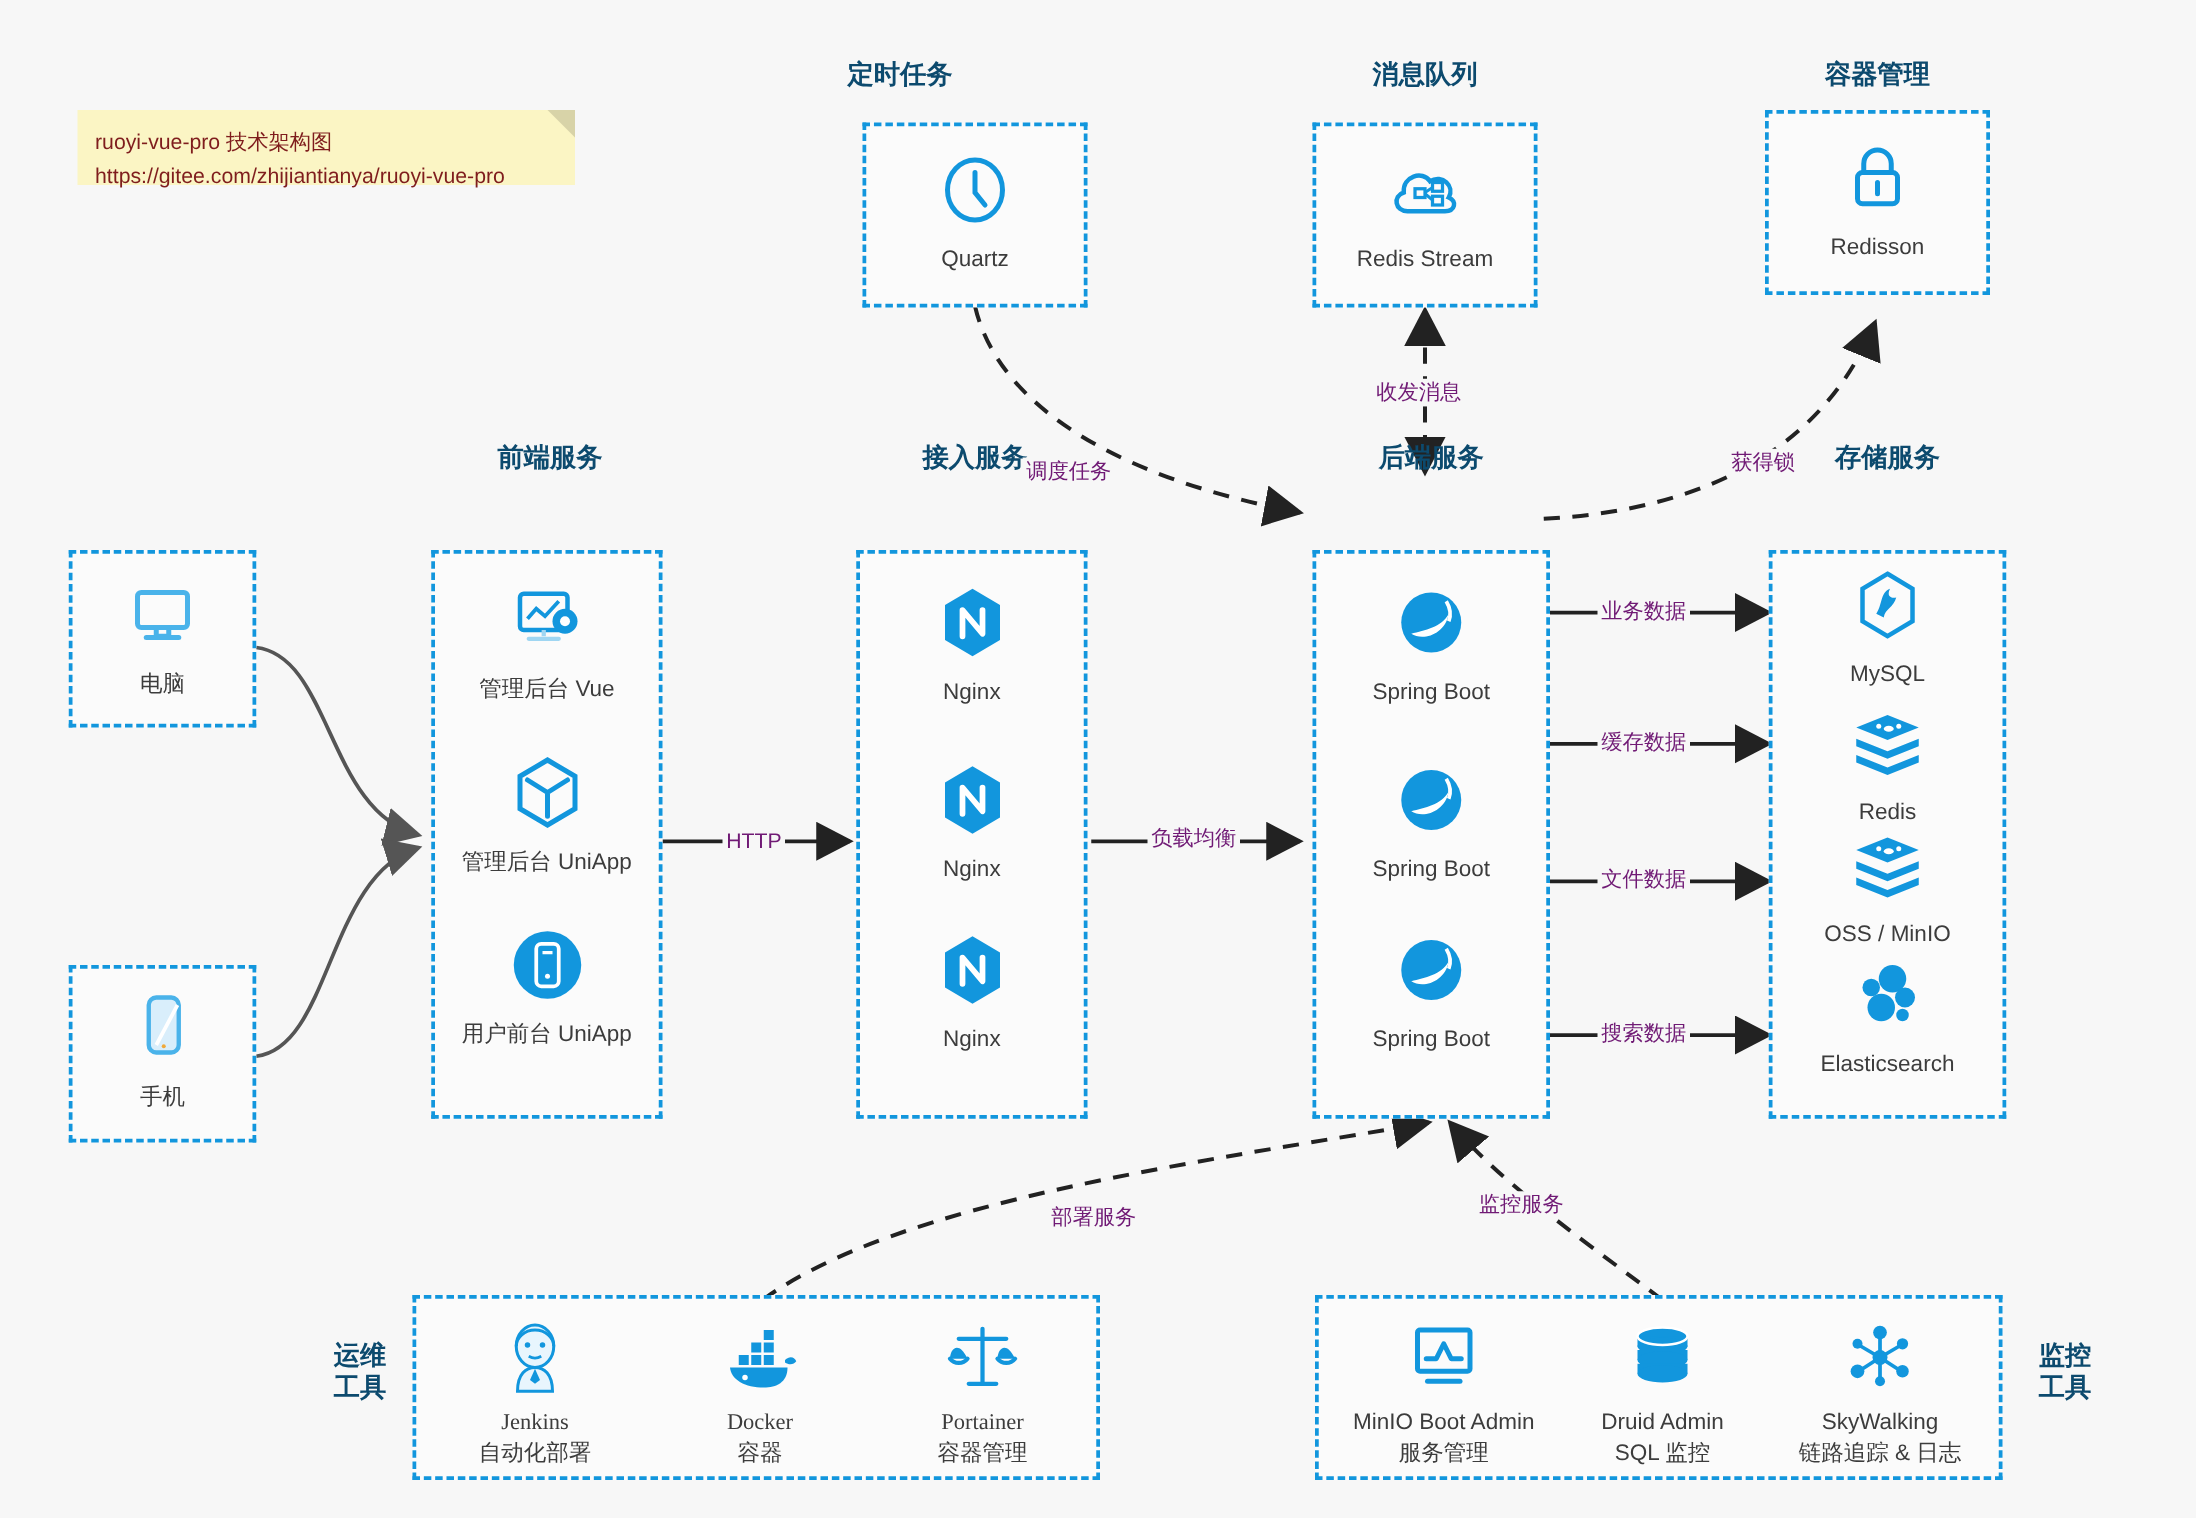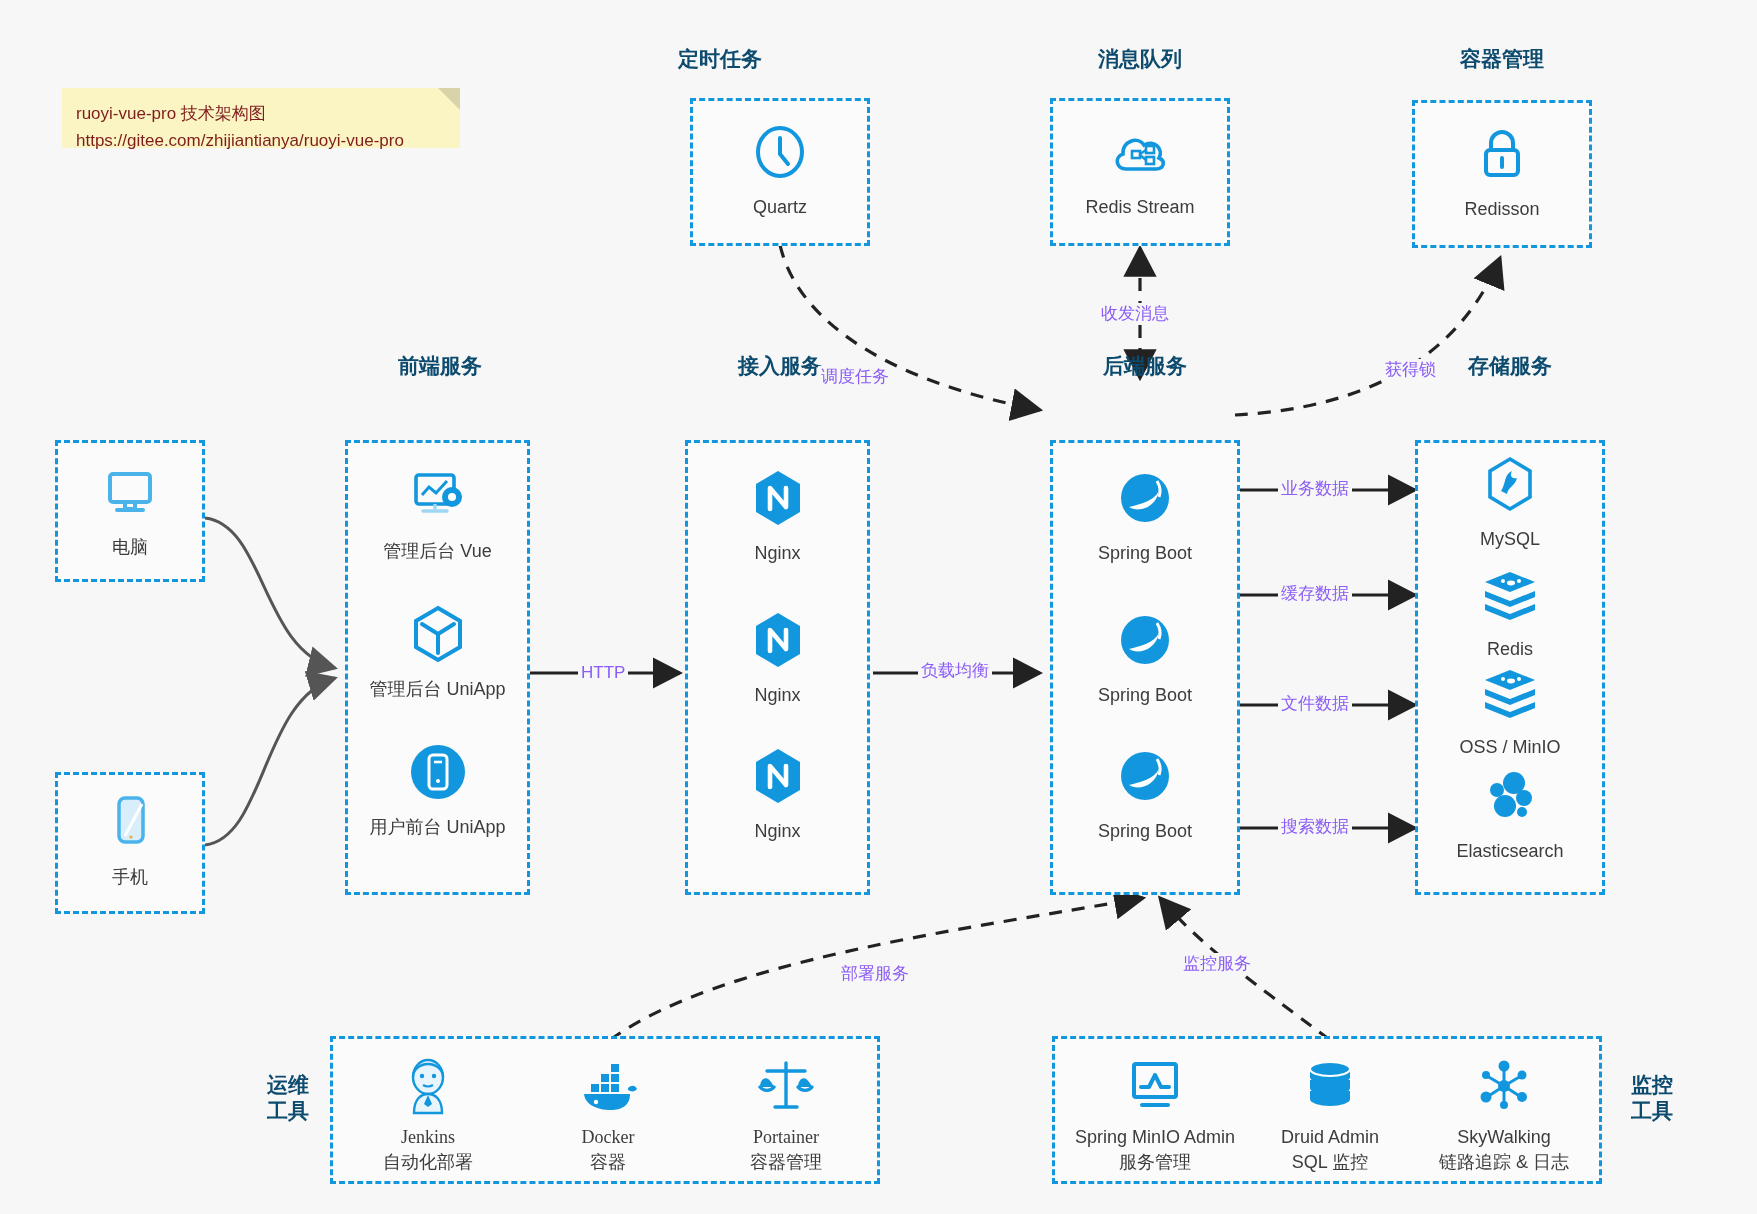--- a/index.html
+++ b/index.html
@@ -55,21 +55,21 @@
 
   .cell{position:absolute;text-align:center;}
   .cell .ico{height:66px;display:flex;align-items:center;justify-content:center;}
   .cell .lbl{margin-top:6px;font-size:18px;color:#3c3c3c;white-space:nowrap;line-height:25px;}
   .cell .lbl2{font-size:18px;color:#3c3c3c;white-space:nowrap;line-height:25px;}
 
   
   .elabel{
     position:absolute;
     background:#f7f7f7;
-    font-size:17px;color:#8b5cf6;
+    font-size:17px;color:#701a75;
     padding:0 3px;white-space:nowrap;line-height:22px;
   }
   .elabel.cn{font-size:17px;}
 </style>
 </head>
 <body>
 
 <div id="canvas">
 
   <div class="note">
@@ -136,21 +136,21 @@
           <rect x="36" y="21" width="8" height="7" fill="none" stroke="#1296dd" stroke-width="2.6"></rect>
           <rect x="36" y="32" width="8" height="7" fill="none" stroke="#1296dd" stroke-width="2.6"></rect>
           <path d="M30 29 L36 25 M30 30 L36 35" stroke="#1296dd" stroke-width="2.4"></path>
         </svg>
       </div>
       <div class="lbl">Redis Stream</div>
     </div>
   </div>
 
   <div class="ghead" style="left:1412px;top:45px;width:180px;">容器管理</div>
-  <div class="gbox" style="left:1412px;top:100px;width:180px;height:148px;">
+  <div class="gbox" style="left:1412px;top:88px;width:180px;height:148px;">
     <div class="node" style="top:20px;">
       <div class="ico">
         <svg width="54" height="56" viewBox="0 0 54 56">
           <path d="M16 24 L16 17 A11 11 0 0 1 38 17 L38 24" fill="none" stroke="#1296dd" stroke-width="4"></path>
           <rect x="11" y="24" width="32" height="25" rx="4" fill="none" stroke="#1296dd" stroke-width="4"></rect>
           <line x1="27" y1="32" x2="27" y2="41" stroke="#1296dd" stroke-width="4" stroke-linecap="round"></line>
         </svg>
       </div>
       <div class="lbl">Redisson</div>
     </div>
@@ -395,21 +395,21 @@
 
   <div class="gbox" style="left:1052px;top:1036px;width:550px;height:148px;">
     <div class="cell" style="left:6px;top:14px;width:188px;">
       <div class="ico">
         <svg width="58" height="58" viewBox="0 0 58 58">
           <rect x="8" y="7" width="42" height="33" rx="2" fill="none" stroke="#1296dd" stroke-width="4"></rect>
           <path d="M15 30 L23 30 L29 18 L35 30 L43 30" fill="none" stroke="#1296dd" stroke-width="4" stroke-linejoin="round" stroke-linecap="round"></path>
           <line x1="16" y1="48" x2="42" y2="48" stroke="#1296dd" stroke-width="4" stroke-linecap="round"></line>
         </svg>
       </div>
-      <div class="lbl">Spring MinIO Admin</div>
+      <div class="lbl">MinIO Boot Admin</div>
       <div class="lbl2">服务管理</div>
     </div>
     <div class="cell" style="left:190px;top:14px;width:170px;">
       <div class="ico">
         <svg width="54" height="58" viewBox="0 0 54 58">
           <g fill="#1296dd">
             <ellipse cx="27" cy="12" rx="20" ry="7"></ellipse>
             <rect x="7" y="12" width="40" height="8"></rect>
               <ellipse cx="27" cy="20" rx="20" ry="7"></ellipse>
             <rect x="7" y="23" width="40" height="8"></rect>

